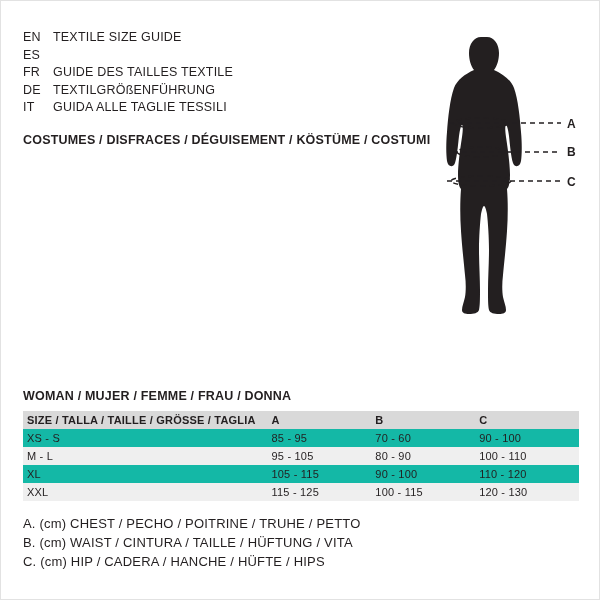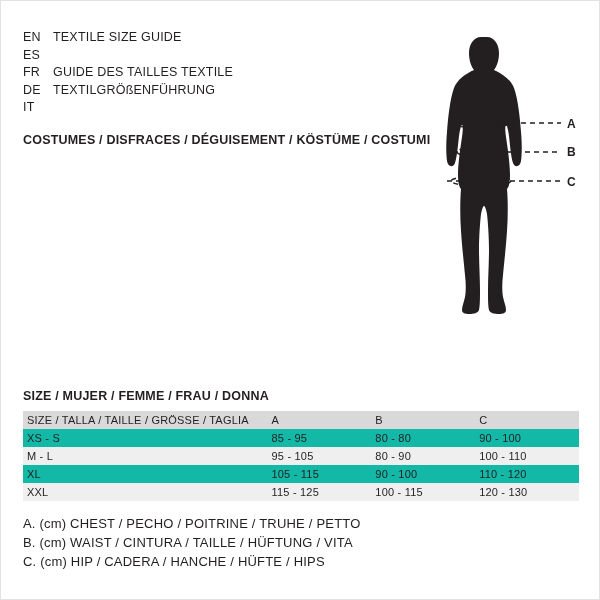--- a/index.html
+++ b/index.html
@@ -99,21 +99,21 @@
     font-size: 11px;
     letter-spacing: 0.2px;
   }
   table.size-table td, table.size-table th {
     padding: 3px 0 3px 4px;
     text-align: left;
     font-weight: normal;
   }
   table.size-table thead td {
     background: #d9d9d9;
-    font-weight: normal;
+    font-weight: bold;
   }
   table.size-table tbody tr.odd td { background: #14b8a6; }
   table.size-table tbody tr.even td { background: #efefef; }
   .col-size { width: 248px; }
   .col-m { width: 103px; }
 
   
   .legend {
     position: absolute;
     left: 22px;
@@ -139,20 +139,21 @@
     <div class="lang-row">
       <span class="lang-code">FR</span>
       <span class="lang-text">GUIDE DES TAILLES TEXTILE</span>
     </div>
     <div class="lang-row">
       <span class="lang-code">DE</span>
       <span class="lang-text">TEXTILGRÖßENFÜHRUNG</span>
     </div>
     <div class="lang-row">
       <span class="lang-code">IT</span>
+      <span class="lang-text">GUIDA ALLE TAGLIE TESSILI</span>
     </div>
   </div>
 
   <div class="costumes-line">COSTUMES / DISFRACES / DÉGUISEMENT / KÖSTÜME / COSTUMI</div>
 
   <div class="figure-wrap">
     <svg class="figure-svg" width="180" height="360" viewBox="0 0 180 360">
       <path fill="#231f20" d="
         M66,18
         c-7,0 -12,7 -12,16
@@ -210,36 +211,36 @@
       <ellipse cx="80" cy="162" rx="30" ry="5" fill="none" stroke="#231f20" stroke-width="1.4" stroke-dasharray="5,4"></ellipse>
     </svg>
 
     <div class="measure-letters">
       <span class="mletter a">A</span>
       <span class="mletter b">B</span>
       <span class="mletter c">C</span>
     </div>
   </div>
 
-  <div class="woman-title">SIZE / MUJER / FEMME / FRAU / DONNA</div>
+  <div class="woman-title">WOMAN / MUJER / FEMME / FRAU / DONNA</div>
 
   <table class="size-table">
     <thead>
       <tr>
         <td class="col-size">SIZE / TALLA / TAILLE / GRÖSSE / TAGLIA</td>
         <td class="col-m">A</td>
         <td class="col-m">B</td>
         <td class="col-m">C</td>
       </tr>
     </thead>
     <tbody>
       <tr class="odd">
         <td>XS - S</td>
         <td>85 - 95</td>
-        <td>80 - 80</td>
+        <td>70 - 60</td>
         <td>90 - 100</td>
       </tr>
       <tr class="even">
         <td>M - L</td>
         <td>95 - 105</td>
         <td>80 - 90</td>
         <td>100 - 110</td>
       </tr>
       <tr class="odd">
         <td>XL</td>

